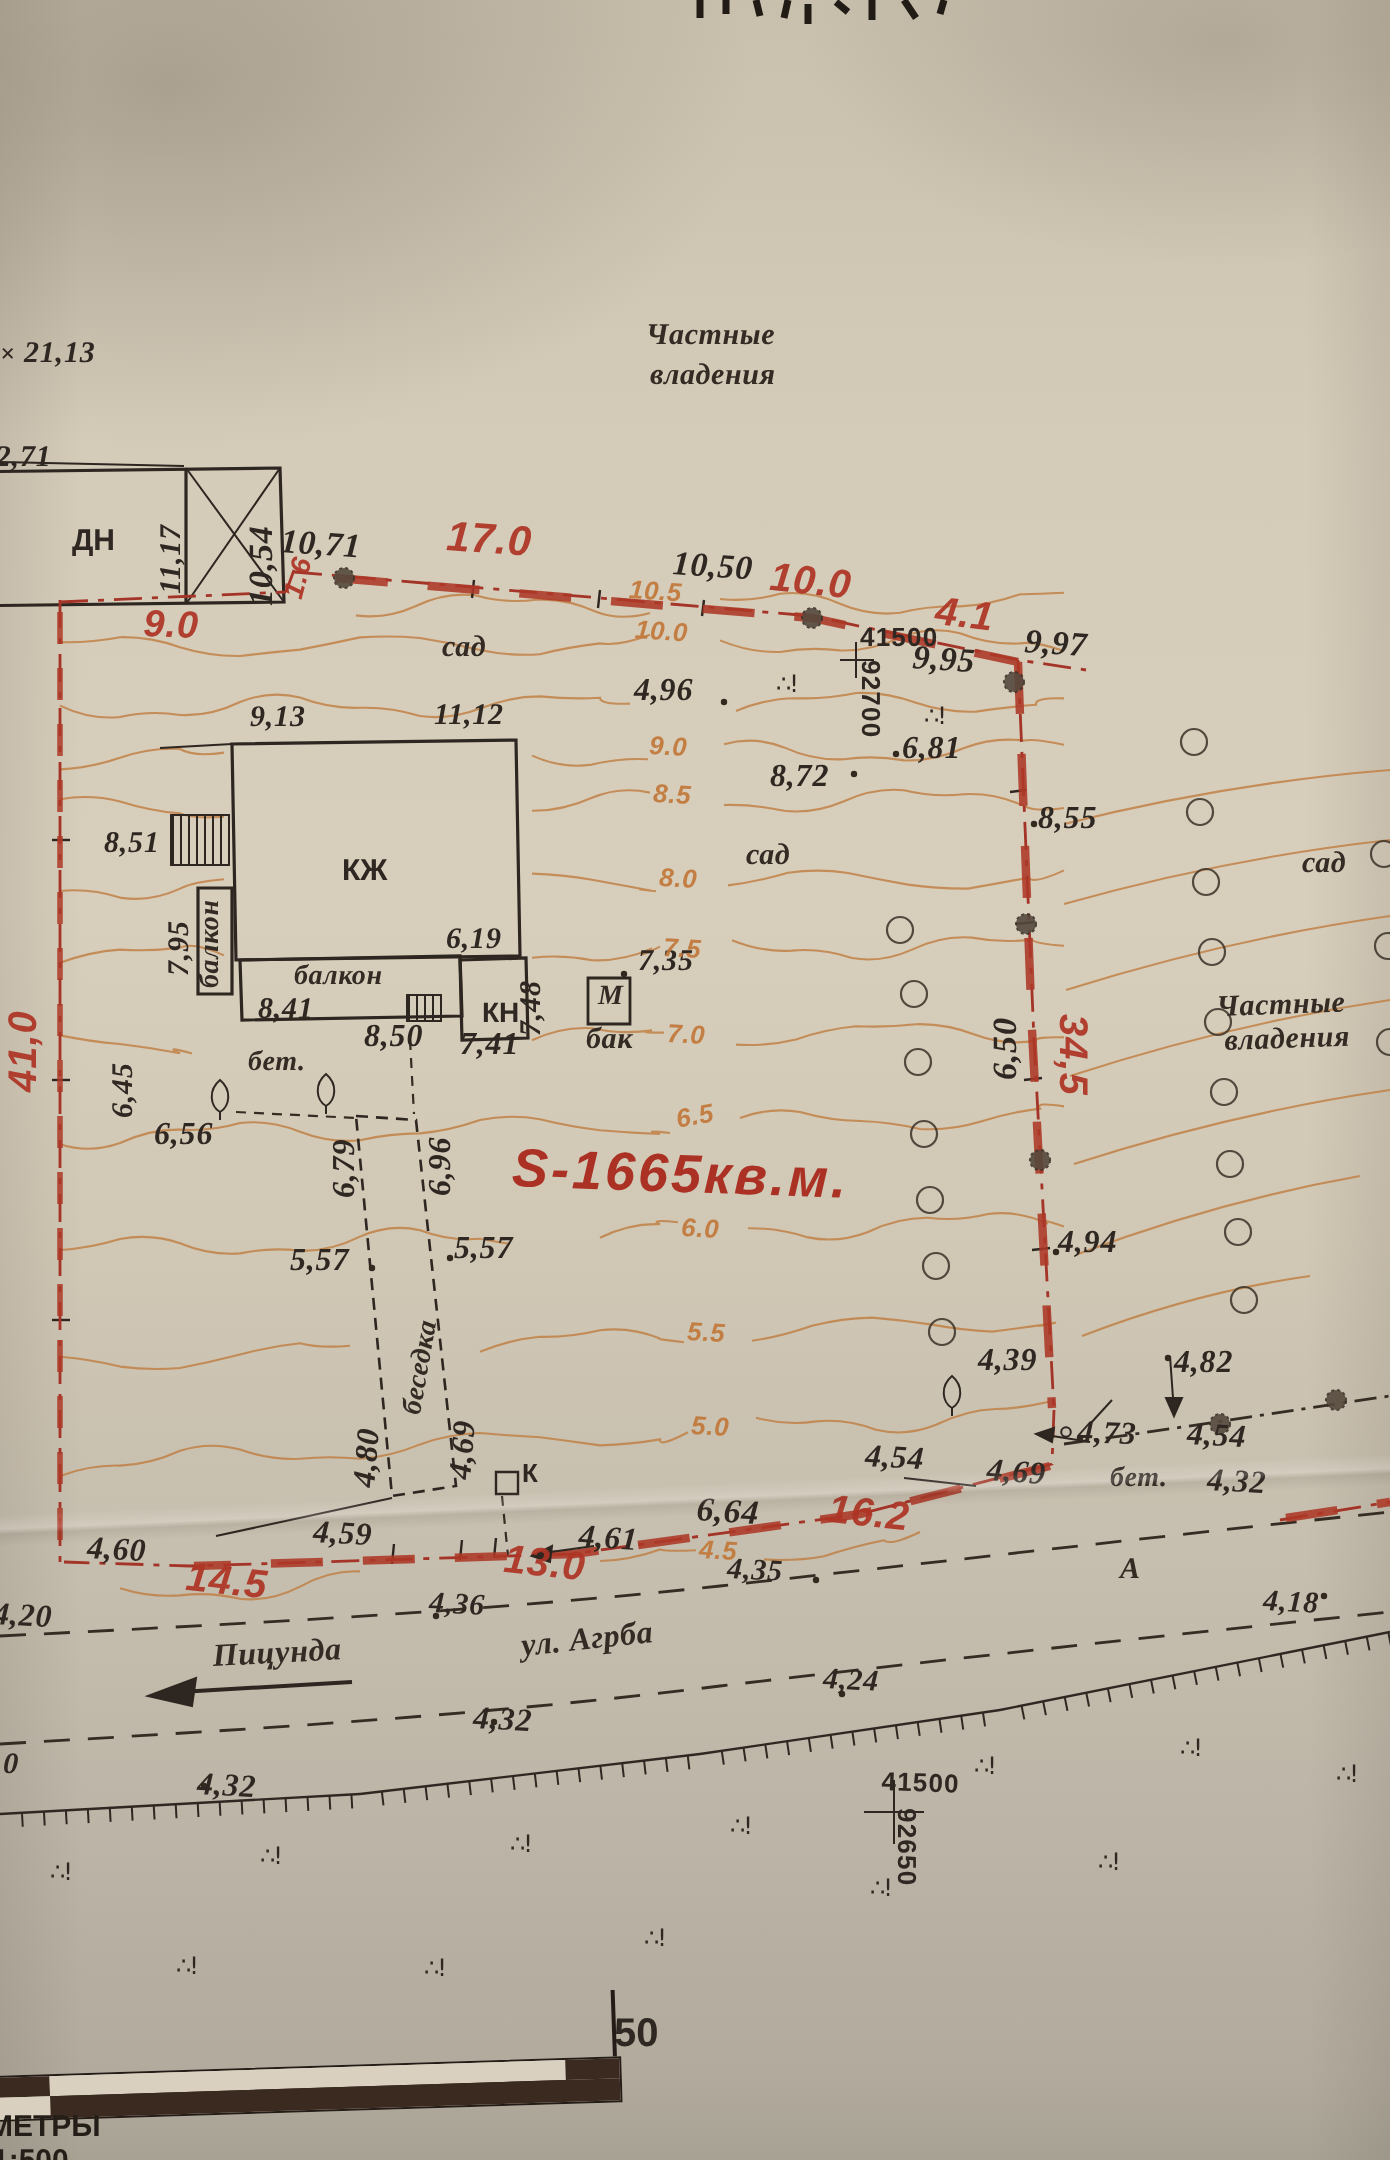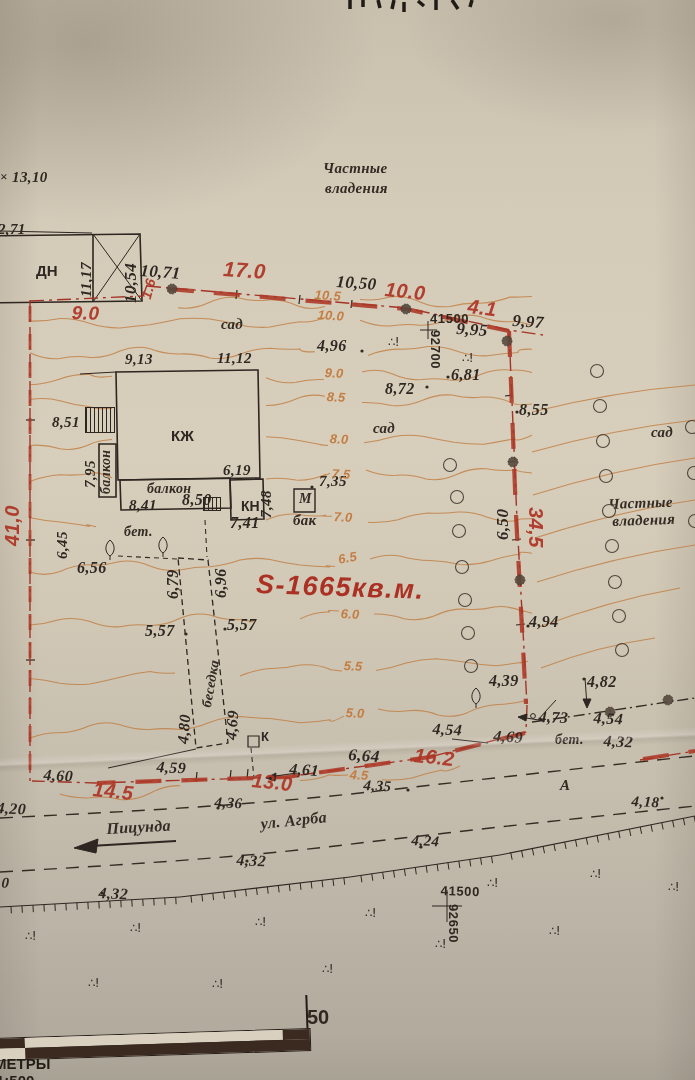--- a/index.html
+++ b/index.html
@@ -299,40 +299,40 @@
       </g>
   </svg>
 
   <div class="stairs" style="left:85px;top:407px;width:28px;height:24px;"></div>
   <div class="stairs" style="left:203px;top:497px;width:16px;height:12px;"></div>
 
   <div id="area-label">S-1665кв.м.</div>
 
   <div id="labels-layer">
       <span class="lbl e" style="left: 0px; top: 170px; font-size: 13px;">×</span>
-      <span class="lbl e" style="left: 12px; top: 170px;">13,10</span>
+      <span class="lbl e" style="left: 12px; top: 170px;">21,13</span>
       <span class="lbl e" style="left: -10px; top: 222px;">12,71</span>
       <span class="lbl u" style="left: 36px; top: 263px; font-size: 15px;">ДН</span>
       <span class="lbl e" style="left: 79px; top: 297px; transform: rotate(-90deg);">11,17</span>
       <span class="lbl e" style="left: 122px; top: 303px; font-size: 17px; transform: rotate(-90deg);">10,54</span>
       <span class="lbl e" style="left: 141px; top: 262px; font-size: 17px; transform: rotate(4deg);">10,71</span>
       <span class="lbl e" style="left: 337px; top: 273px; font-size: 17px; transform: rotate(4deg);">10,50</span>
       <span class="lbl e" style="left: 457px; top: 320px; font-size: 17px; transform: rotate(4deg);">9,95</span>
       <span class="lbl e" style="left: 513px; top: 312px; font-size: 17px; transform: rotate(4deg);">9,97</span>
       <span class="lbl e" style="left: 317px; top: 338px; font-size: 16px;">4,96</span>
       <span class="lbl e" style="left: 451px; top: 367px; font-size: 16px;">6,81</span>
       <span class="lbl e" style="left: 385px; top: 381px; font-size: 16px;">8,72</span>
       <span class="lbl e" style="left: 519px; top: 402px; font-size: 16px;">8,55</span>
       <span class="lbl e" style="left: 125px; top: 352px;">9,13</span>
       <span class="lbl e" style="left: 217px; top: 351px;">11,12</span>
       <span class="lbl e" style="left: 52px; top: 415px;">8,51</span>
       <span class="lbl e" style="left: 83px; top: 488px; transform: rotate(-90deg);">7,95</span>
       <span class="lbl e" style="left: 223px; top: 463px;">6,19</span>
       <span class="lbl e" style="left: 129px; top: 498px;">8,41</span>
-      <span class="lbl e" style="left: 182px; top: 492px; font-size: 16px;">8,50</span>
+      <span class="lbl e" style="left: 182px; top: 511px; font-size: 16px;">8,50</span>
       <span class="lbl e" style="left: 230px; top: 515px; font-size: 16px;">7,41</span>
       <span class="lbl e" style="left: 259px; top: 518px; font-size: 15px; transform: rotate(-90deg);">7,48</span>
       <span class="lbl e" style="left: 319px; top: 474px; font-size: 15px;">7,35</span>
       <span class="lbl e" style="left: 55px; top: 559px; transform: rotate(-90deg);">6,45</span>
       <span class="lbl e" style="left: 77px; top: 560px; font-size: 16px;">6,56</span>
       <span class="lbl e" style="left: 165px; top: 599px; font-size: 16px; transform: rotate(-90deg);">6,79</span>
       <span class="lbl e" style="left: 213px; top: 598px; font-size: 16px; transform: rotate(-90deg);">6,96</span>
       <span class="lbl e" style="left: 145px; top: 623px; font-size: 16px;">5,57</span>
       <span class="lbl e" style="left: 227px; top: 617px; font-size: 16px;">5,57</span>
       <span class="lbl e" style="left: 175px; top: 743px; font-size: 16px; transform: rotate(-85deg);">4,80</span>

